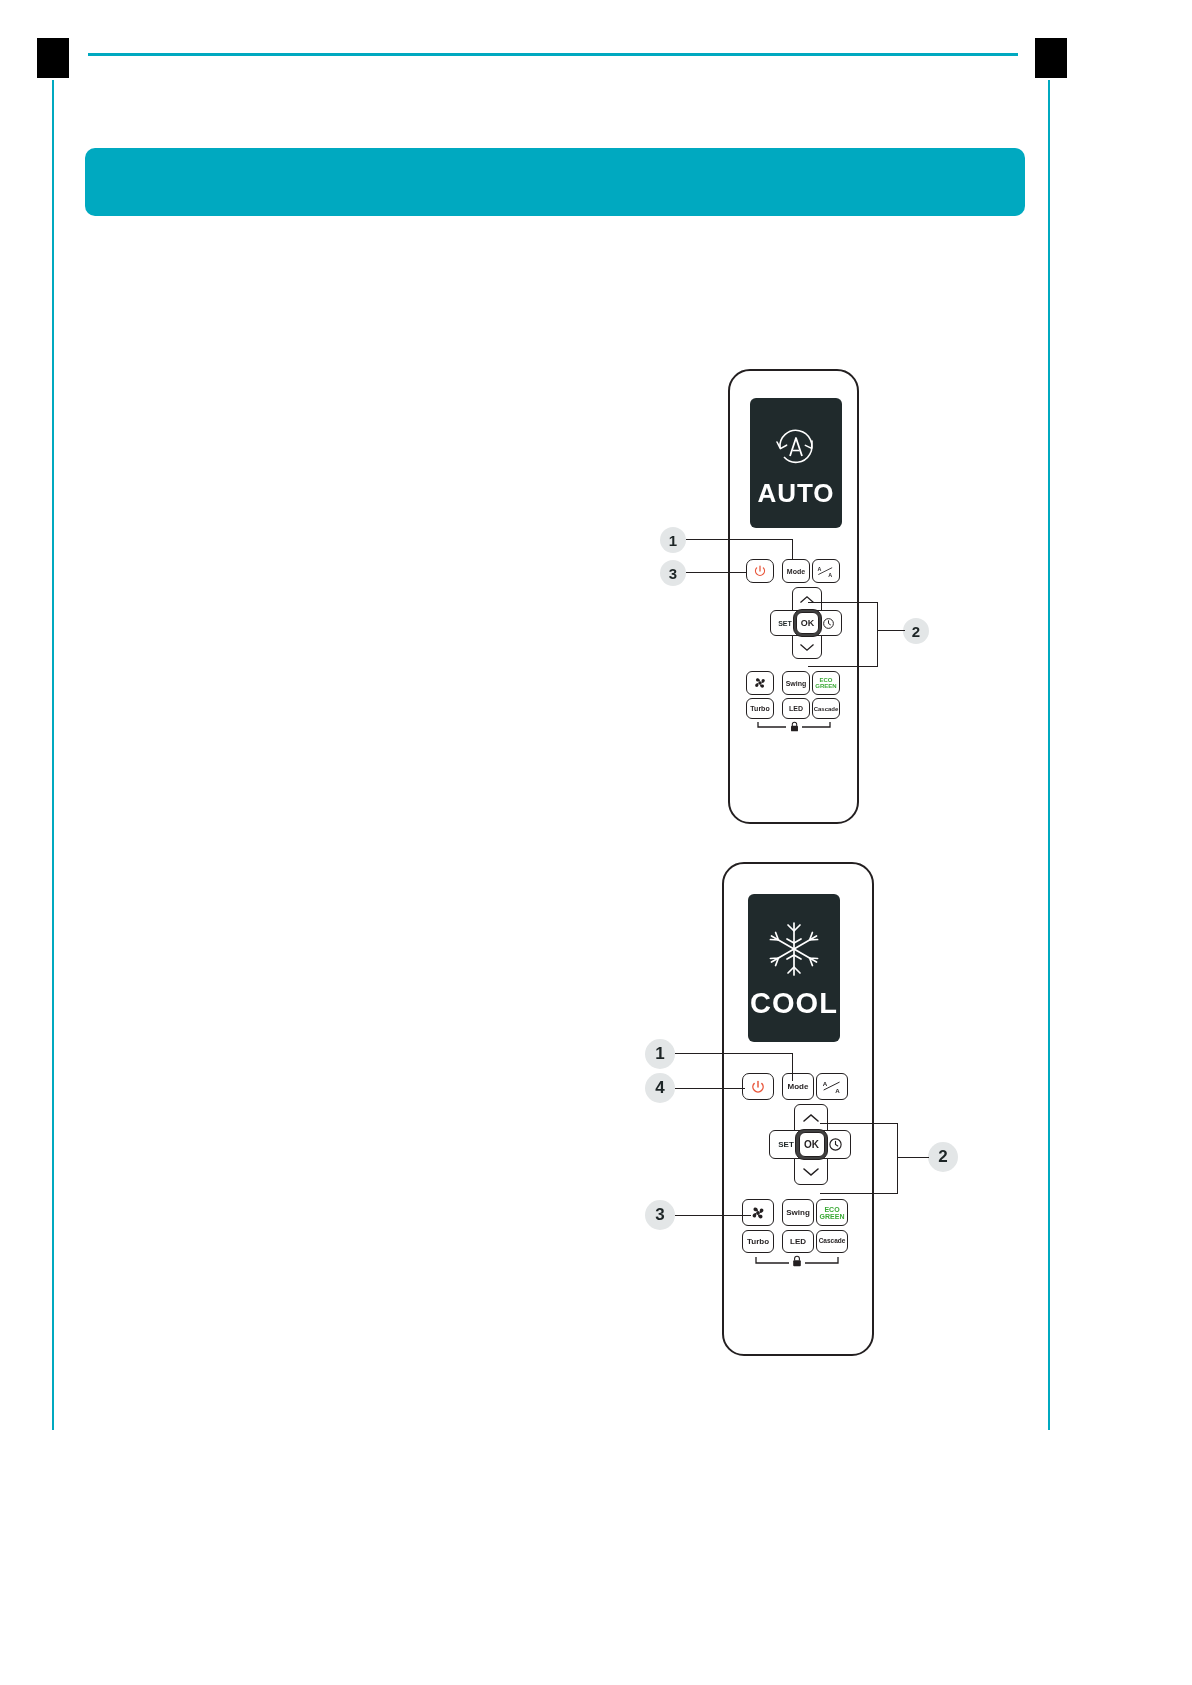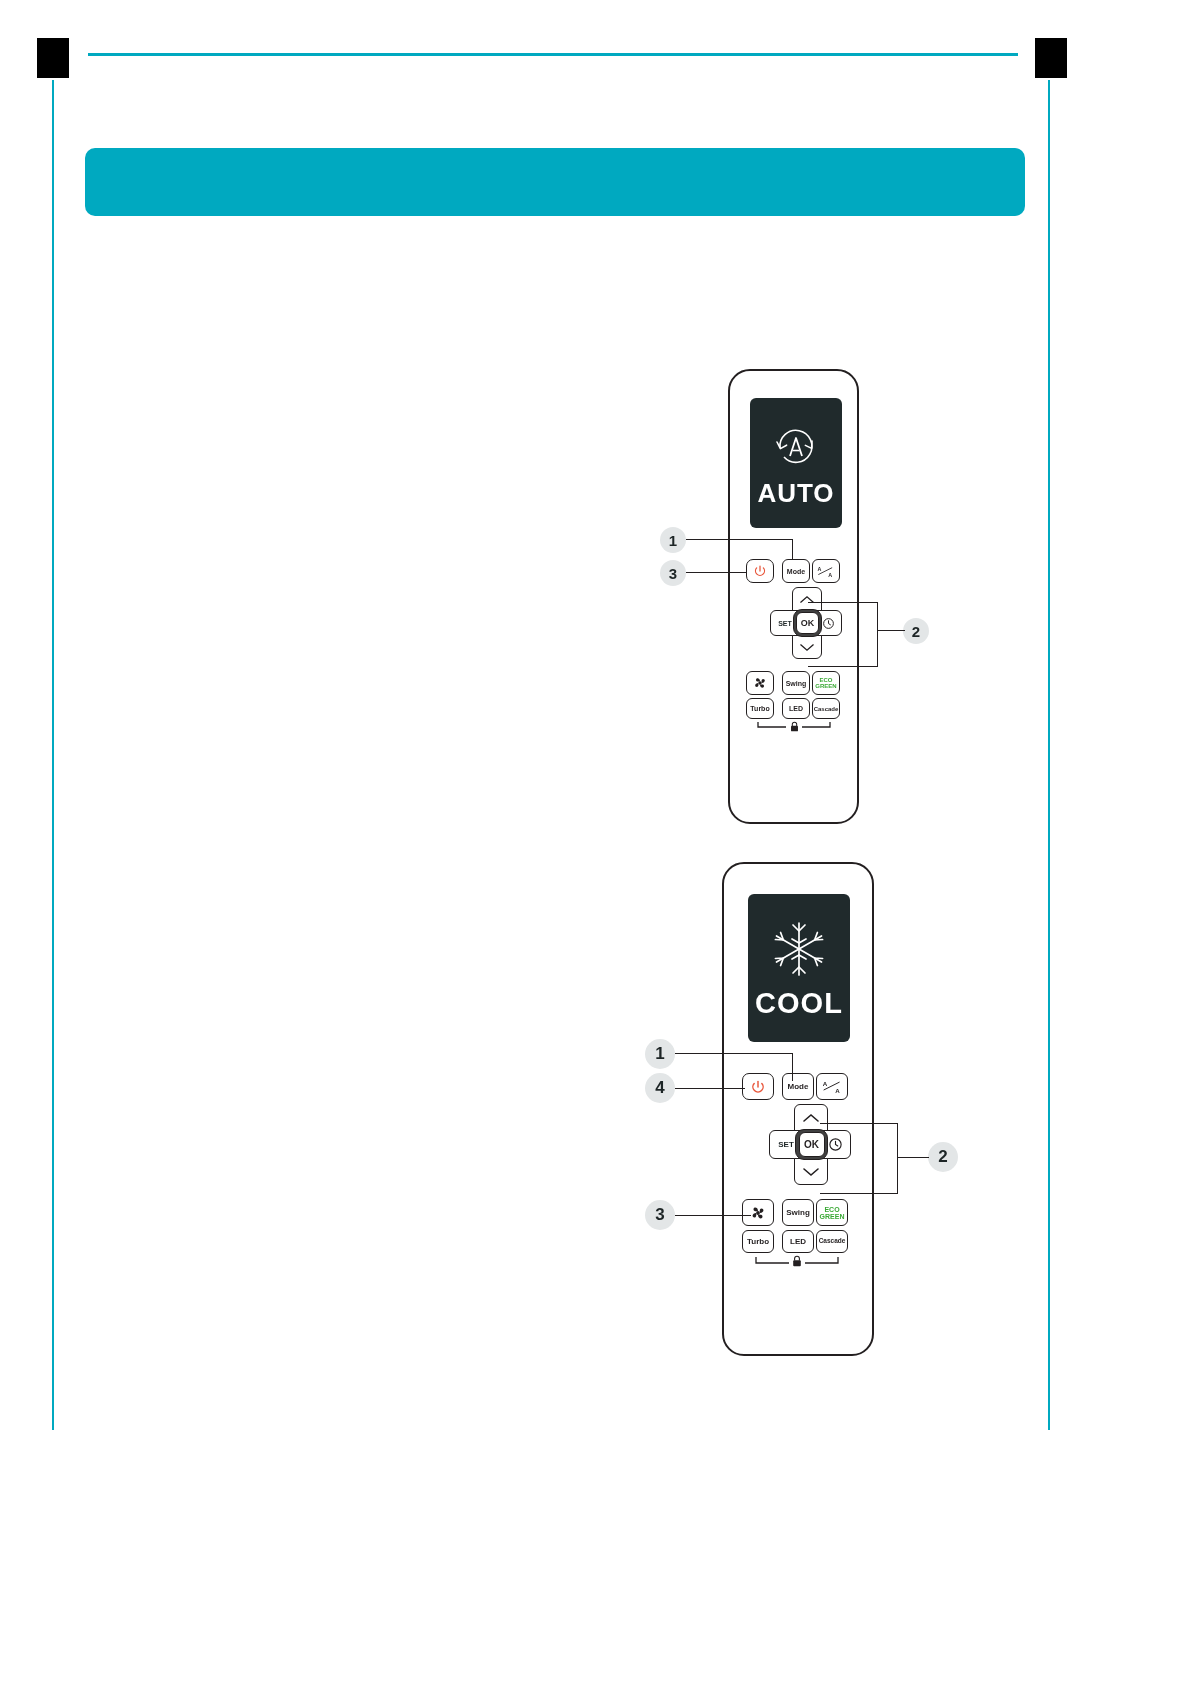--- a/index.html
+++ b/index.html
@@ -196,21 +196,21 @@
   <div class="leader leader-h" style="left:877px;top:630px;width:28px;"></div>
   <div class="leader leader-v" style="left:877px;top:602px;height:65px;"></div>
   <div class="leader leader-h" style="left:808px;top:602px;width:70px;"></div>
   <div class="leader leader-h" style="left:808px;top:666px;width:70px;"></div>
 </div>
 
 <div class="figure" style="left:0;top:0;width:1192px;height:1685px;">
 
   <div class="remote" style="left:722px;top:862px;width:152px;height:494px;">
 
-    <div class="screen" style="left:24px;top:30px;width:102px;height:148px;">
+    <div class="screen" style="left:24px;top:30px;width:92px;height:148px;">
       <span>
         <svg width="64" height="64" viewBox="0 0 64 64">
           <g stroke="#ffffff" stroke-width="1.7" stroke-linecap="round" fill="none">
             <path d="M32,6 L32,58"></path>
             <path d="M9.5,19 L54.5,45"></path>
             <path d="M9.5,45 L54.5,19"></path>
             <path d="M32,14 L26,8 M32,14 L38,8 M32,50 L26,56 M32,50 L38,56"></path>
             <path d="M16.4,23 L8.4,22.5 M16.4,23 L13.6,15.5 M47.6,41 L55.6,41.5 M47.6,41 L50.4,48.5"></path>
             <path d="M16.4,41 L8.4,41.5 M16.4,41 L13.6,48.5 M47.6,23 L55.6,22.5 M47.6,23 L50.4,15.5"></path>
             <path d="M32,26 L25,22 M32,26 L39,22 M32,38 L25,42 M32,38 L39,42"></path>

